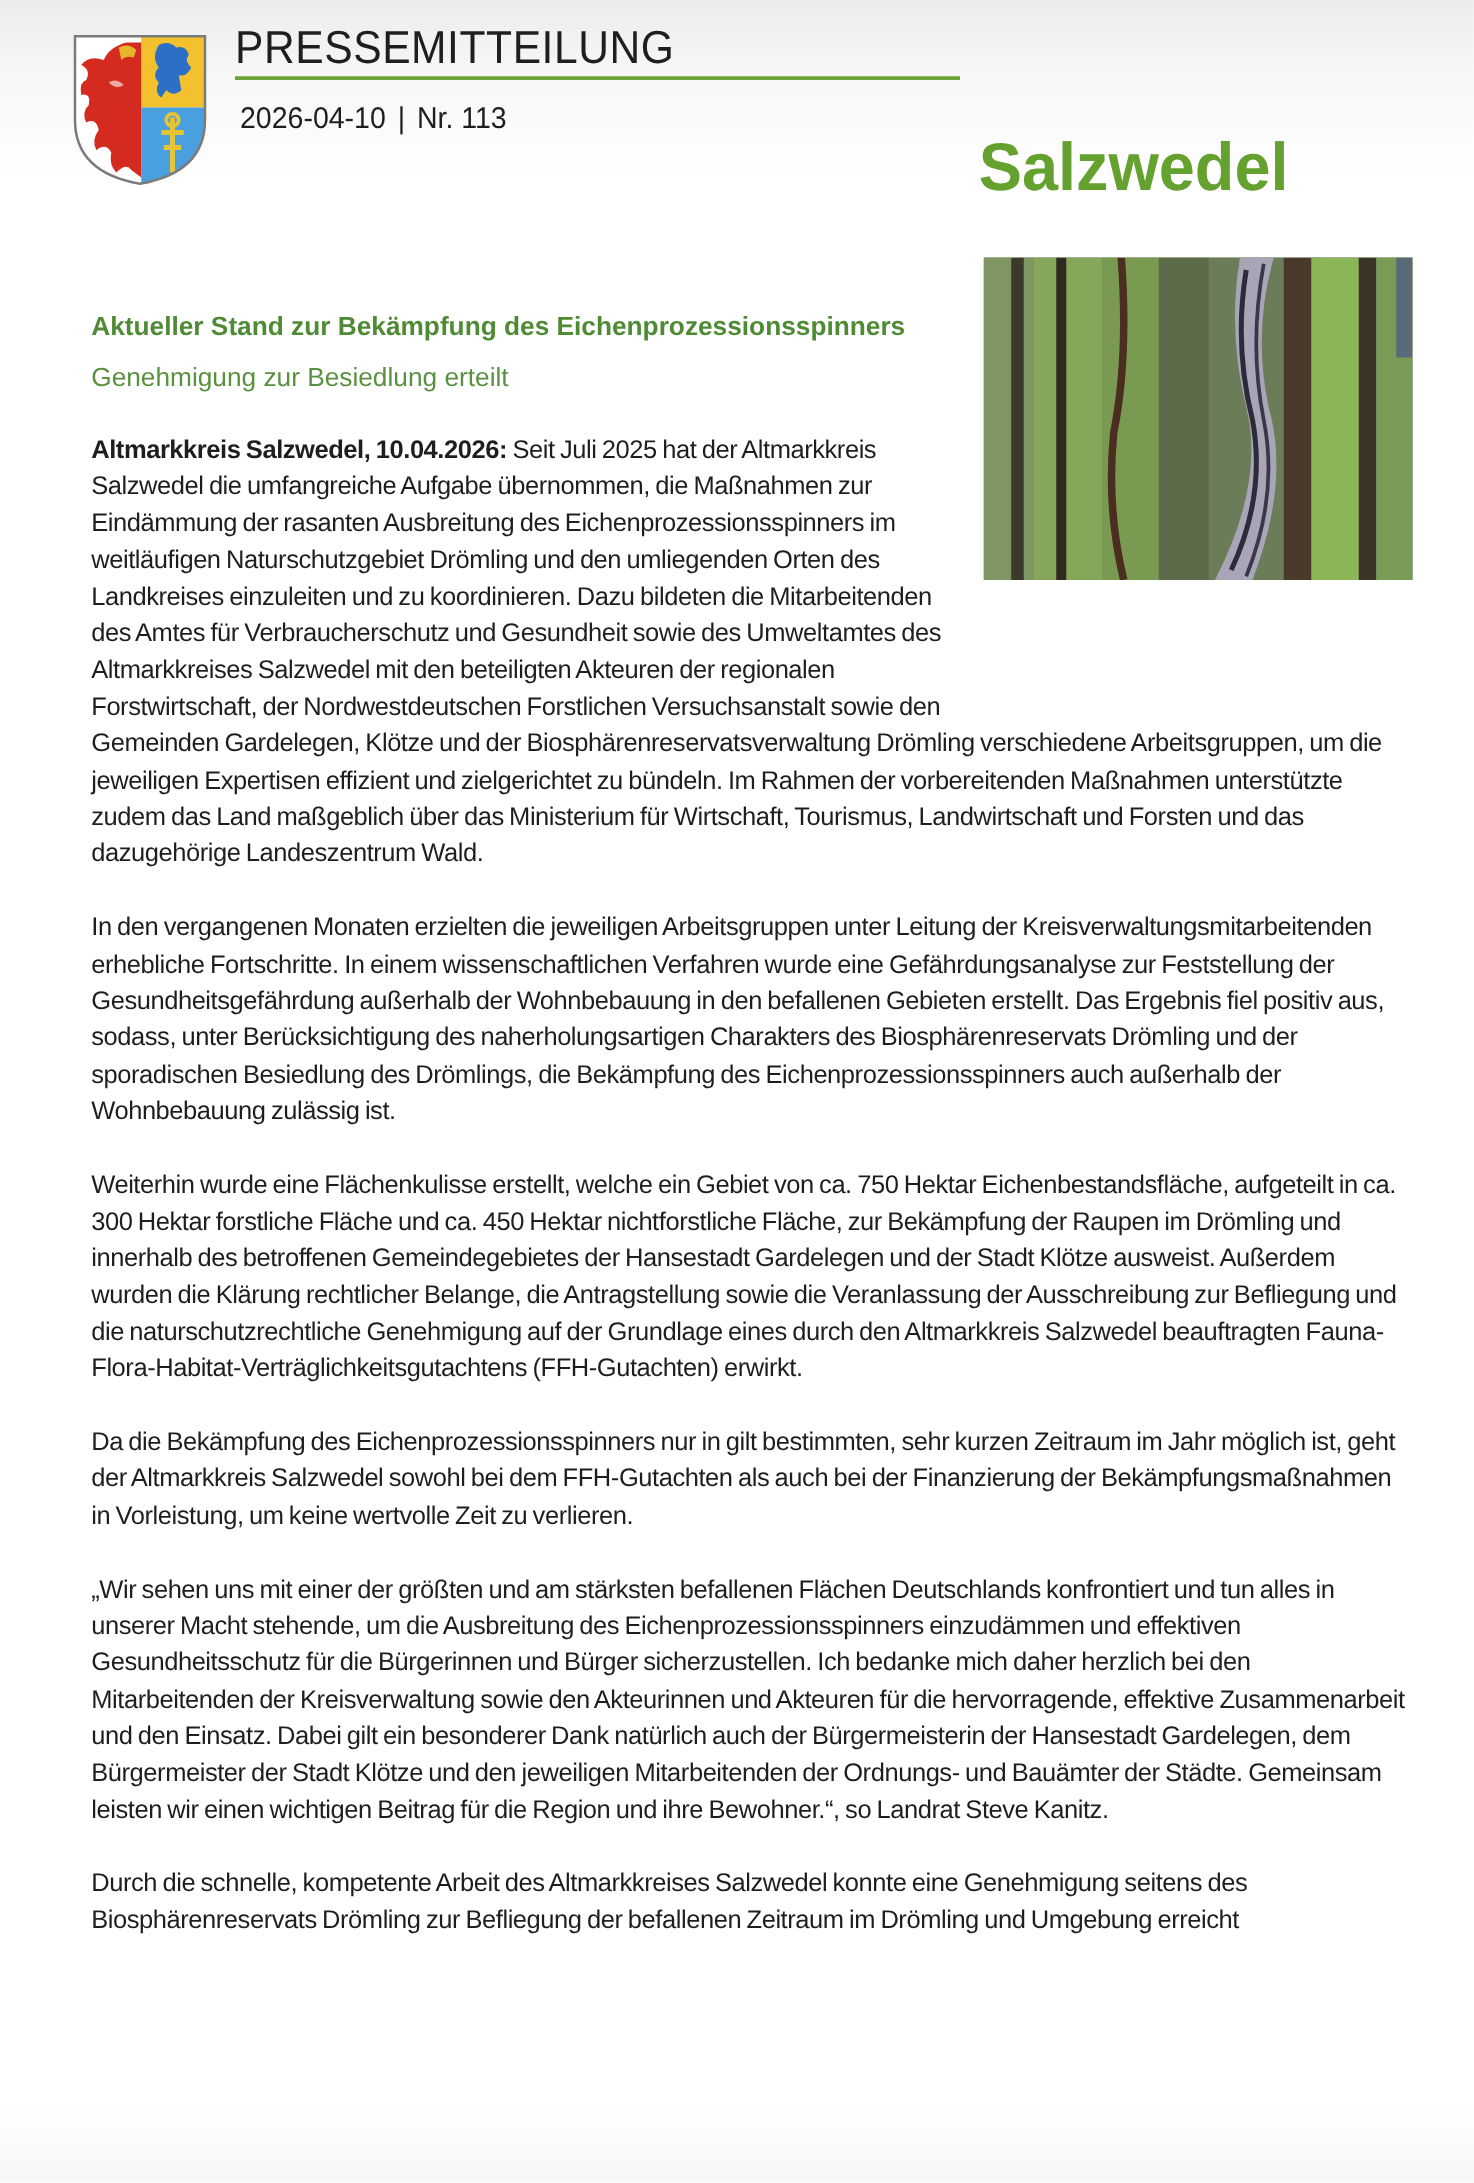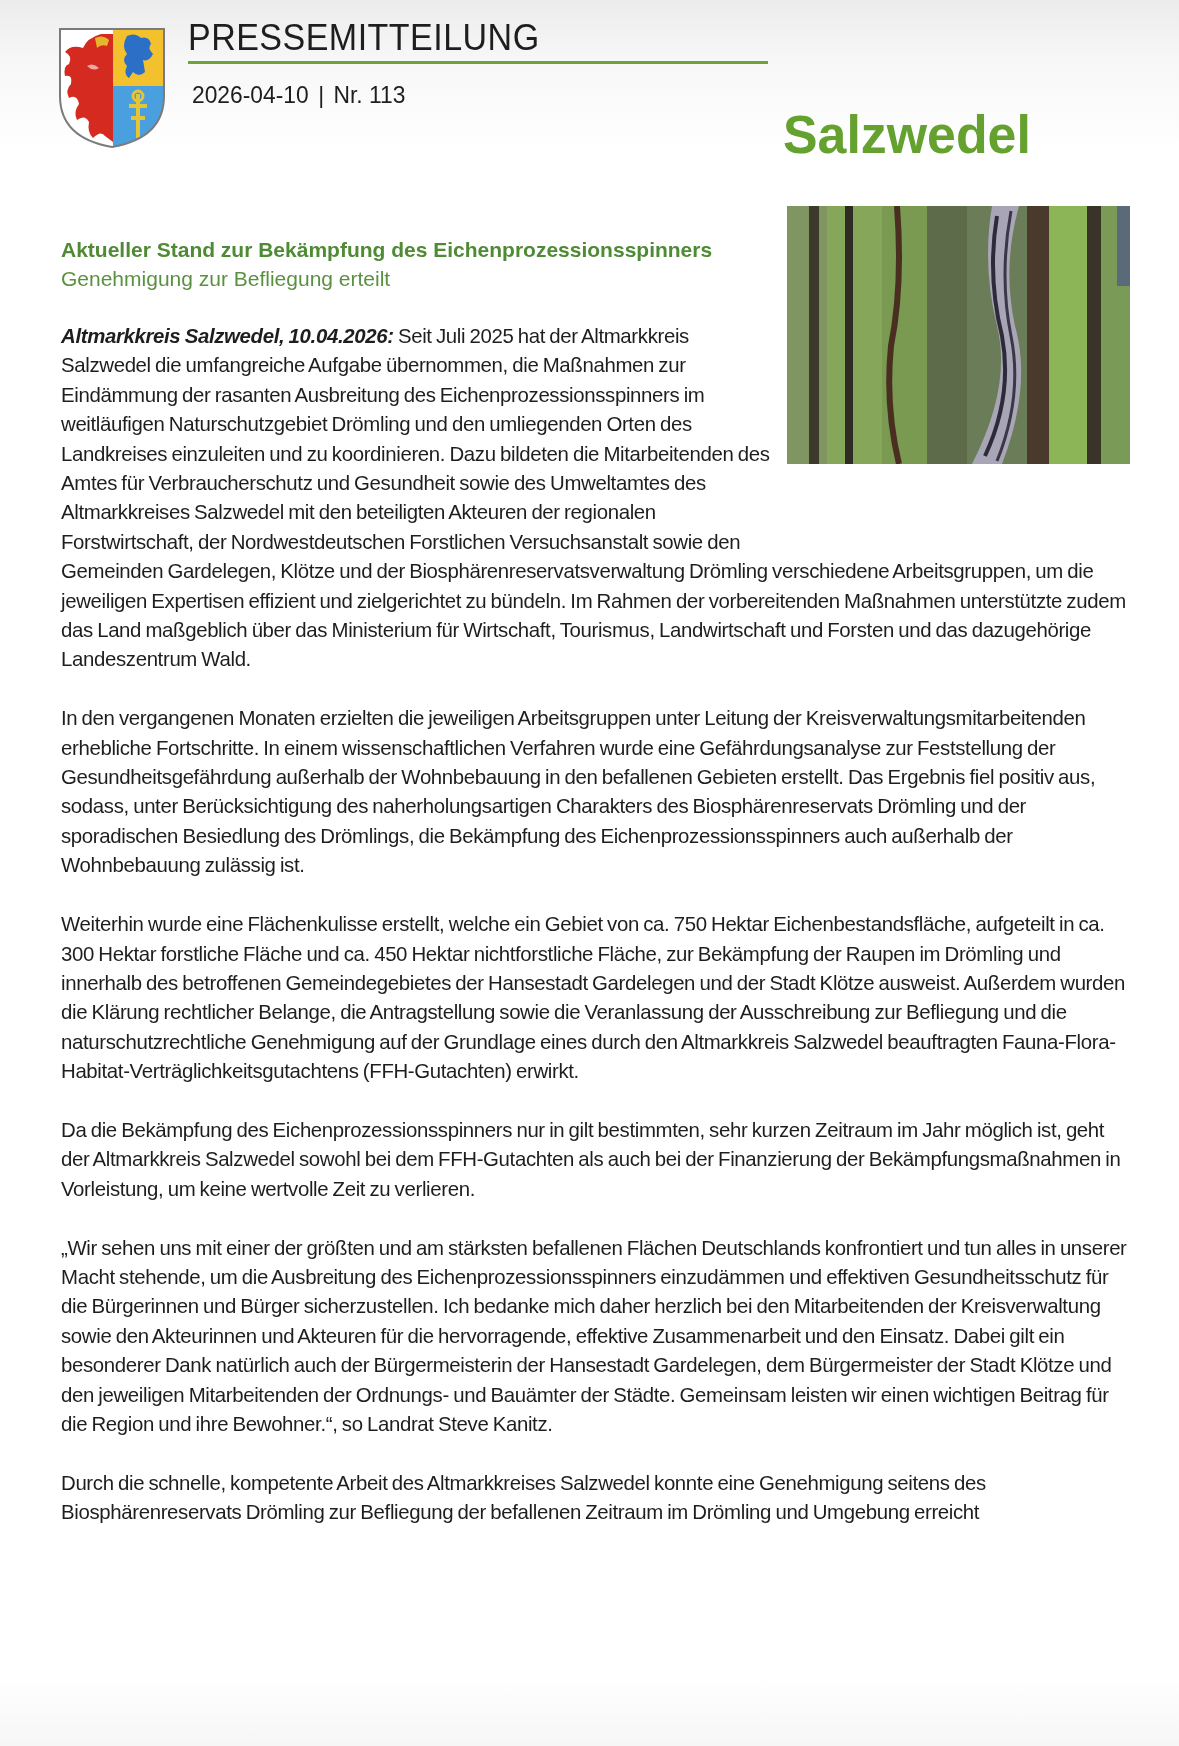--- a/index.html
+++ b/index.html
@@ -36,26 +36,26 @@
     transform: scaleX(0.96); transform-origin: left center;
   }
   .photo {
     position: absolute; left: 787px; top: 206px; width: 343px; height: 258px; overflow: hidden;
     background: #5e7a45;
   }
   .content {
     position: absolute; left: 61px; top: 235px; width: 1075px;
     font-size: 20.4px; line-height: 29.4px; color: #1e1e1e;
   }
-  .content p { margin: 0; }
+  .content p { margin: 12px; }
   .headline { color: #4f8a34; font-weight: bold; font-size: 21px; line-height: 29px; }
   .subline { color: #5a9140; font-size: 21px; line-height: 29px; margin-bottom: 29px !important; }
   .lead-text { padding-right: 0; }
   .float-spacer { float: right; width: 360px; height: 230px; margin-left: 6px; }
-  .dateline { font-weight: bold; font-style: italic; }
+  .dateline { font-weight: bold; }
   .para { margin-top: 29.4px !important; }
   .quote { }
   .tight { letter-spacing: -0.35px; word-spacing: -1px; }
 </style>
 </head>
 <body>
 
 <div class="header">
   <svg class="crest" viewBox="0 0 110 124" xmlns="http://www.w3.org/2000/svg">
     <defs>
@@ -105,21 +105,21 @@
     <rect x="240" y="0" width="30" height="258" fill="#4a3a2c"></rect>
     <rect x="262" y="0" width="50" height="258" fill="#8bb557"></rect>
     <rect x="300" y="0" width="14" height="258" fill="#3a3328"></rect>
     <rect x="314" y="0" width="29" height="258" fill="#7a9a58"></rect>
     <rect x="330" y="0" width="13" height="80" fill="#5a6a78"></rect>
   </svg>
 </div>
 
 <div class="content">
   <p class="headline">Aktueller Stand zur Bekämpfung des Eichenprozessionsspinners</p>
-  <p class="subline">Genehmigung zur Befliegung erteilt</p>
+  <p class="subline">Genehmigung zur Besiedlung erteilt</p>
 
   <div class="float-spacer"></div>
   <p class="lead-text tight"><span class="dateline">Altmarkkreis Salzwedel, 10.04.2026:</span><span> Seit Juli 2025 hat der Altmarkkreis Salzwedel die umfangreiche Aufgabe übernommen, die Maßnahmen zur Eindämmung der rasanten Ausbreitung des Eichenprozessionsspinners im weitläufigen Naturschutzgebiet Drömling und den umliegenden Orten des Landkreises einzuleiten und zu koordinieren. Dazu bildeten die Mitarbeitenden des Amtes für Verbraucherschutz und Gesundheit sowie des Umweltamtes des Altmarkkreises Salzwedel mit den beteiligten Akteuren der regionalen Forstwirtschaft, der Nordwestdeutschen Forstlichen Versuchsanstalt sowie den Gemeinden Gardelegen, Klötze und der Biosphärenreservatsverwaltung Drömling verschiedene Arbeitsgruppen, um die jeweiligen Expertisen effizient und zielgerichtet zu bündeln. Im Rahmen der vorbereitenden Maßnahmen unterstützte zudem das Land maßgeblich über das Ministerium für Wirtschaft, Tourismus, Landwirtschaft und Forsten und das dazugehörige Landeszentrum Wald.</span></p>
 
   <p class="para tight">In den vergangenen Monaten erzielten die jeweiligen Arbeitsgruppen unter Leitung der Kreisverwaltungsmitarbeitenden erhebliche Fortschritte. In einem wissenschaftlichen Verfahren wurde eine Gefährdungsanalyse zur Feststellung der Gesundheitsgefährdung außerhalb der Wohnbebauung in den befallenen Gebieten erstellt. Das Ergebnis fiel positiv aus, sodass, unter Berücksichtigung des naherholungsartigen Charakters des Biosphärenreservats Drömling und der sporadischen Besiedlung des Drömlings, die Bekämpfung des Eichenprozessionsspinners auch außerhalb der Wohnbebauung zulässig ist.</p>
   <p class="para tight">Weiterhin wurde eine Flächenkulisse erstellt, welche ein Gebiet von ca. 750 Hektar Eichenbestandsfläche, aufgeteilt in ca. 300 Hektar forstliche Fläche und ca. 450 Hektar nichtforstliche Fläche, zur Bekämpfung der Raupen im Drömling und innerhalb des betroffenen Gemeindegebietes der Hansestadt Gardelegen und der Stadt Klötze ausweist. Außerdem wurden die Klärung rechtlicher Belange, die Antragstellung sowie die Veranlassung der Ausschreibung zur Befliegung und die naturschutzrechtliche Genehmigung auf der Grundlage eines durch den Altmarkkreis Salzwedel beauftragten Fauna-Flora-Habitat-Verträglichkeitsgutachtens (FFH-Gutachten) erwirkt.</p>
   <p class="para tight">Da die Bekämpfung des Eichenprozessionsspinners nur in gilt bestimmten, sehr kurzen Zeitraum im Jahr möglich ist, geht der Altmarkkreis Salzwedel sowohl bei dem FFH-Gutachten als auch bei der Finanzierung der Bekämpfungsmaßnahmen in Vorleistung, um keine wertvolle Zeit zu verlieren.</p>
   <p class="para tight"><span class="quote">„Wir sehen uns mit einer der größten und am stärksten befallenen Flächen Deutschlands konfrontiert und tun alles in unserer Macht stehende, um die Ausbreitung des Eichenprozessionsspinners einzudämmen und effektiven Gesundheitsschutz für die Bürgerinnen und Bürger sicherzustellen. Ich bedanke mich daher herzlich bei den Mitarbeitenden der Kreisverwaltung sowie den Akteurinnen und Akteuren für die hervorragende, effektive Zusammenarbeit und den Einsatz. Dabei gilt ein besonderer Dank natürlich auch der Bürgermeisterin der Hansestadt Gardelegen, dem Bürgermeister der Stadt Klötze und den jeweiligen Mitarbeitenden der Ordnungs- und Bauämter der Städte. Gemeinsam leisten wir einen wichtigen Beitrag für die Region und ihre Bewohner.“</span><span>, so Landrat Steve Kanitz.</span></p>
   <p class="para tight">Durch die schnelle, kompetente Arbeit des Altmarkkreises Salzwedel konnte eine Genehmigung seitens des Biosphärenreservats Drömling zur Befliegung der befallenen Zeitraum im Drömling und Umgebung erreicht</p>
 </div>

